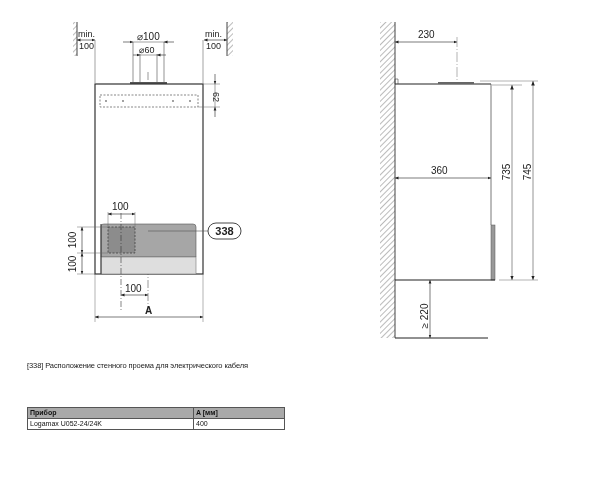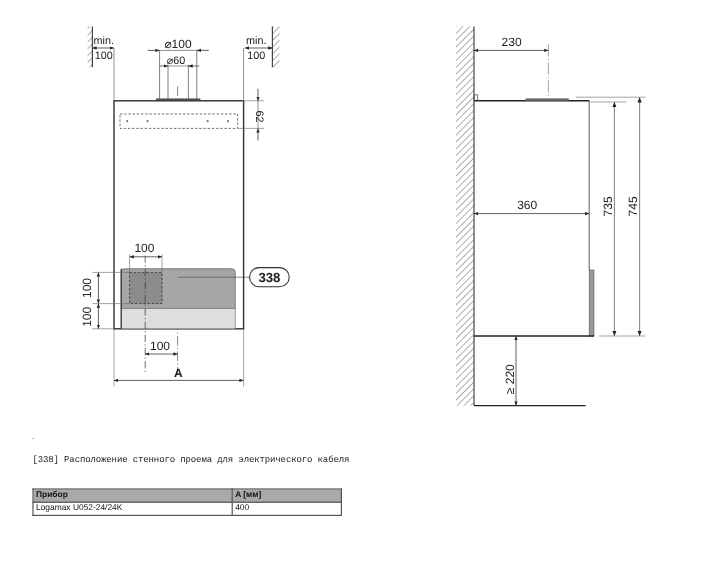--- a/index.html
+++ b/index.html
@@ -1,19 +1,19 @@
 <!DOCTYPE html>
 <html><head>
 <meta charset="utf-8">
 <style>
   html, body { margin: 0; padding: 0; background: #ffffff; }
   body { width: 600px; height: 484px; position: relative; overflow: hidden; font-family: "Liberation Sans", sans-serif; }
   #drawing { position: absolute; left: 0; top: 0; }
   .dimtext { font-family: "Liberation Sans", sans-serif; font-size: 10px; fill: #222; }
-  .caption { position: absolute; left: 27px; top: 380px; font-family: Liberation Mono, monospace; font-size: 7.5px; color: #222; letter-spacing: -0.1px; }
+  .caption { position: absolute; left: 27px; top: 361px; font-family: Liberation Sans, sans-serif; font-size: 7.5px; color: #222; letter-spacing: -0.1px; }
   .dot { position: absolute; left: 27px; top: 365px; width: 1px; height: 1px; background: #999; }
   table.spec { position: absolute; left: 27px; top: 407px; border-collapse: collapse; width: 258px; font-family: "Liberation Sans", sans-serif; font-size: 7px; color: #111; }
   table.spec th, table.spec td { border: 1px solid #555; padding: 1px 2px; text-align: left; height: 8px; line-height: 8px; }
   table.spec th { background: #a9a9a9; font-weight: bold; }
   table.spec th:first-child, table.spec td:first-child { width: 161px; }
 </style>
 </head>
 <body>
 
 <svg id="drawing" width="600" height="360" viewBox="0 0 600 360" xmlns="http://www.w3.org/2000/svg">

